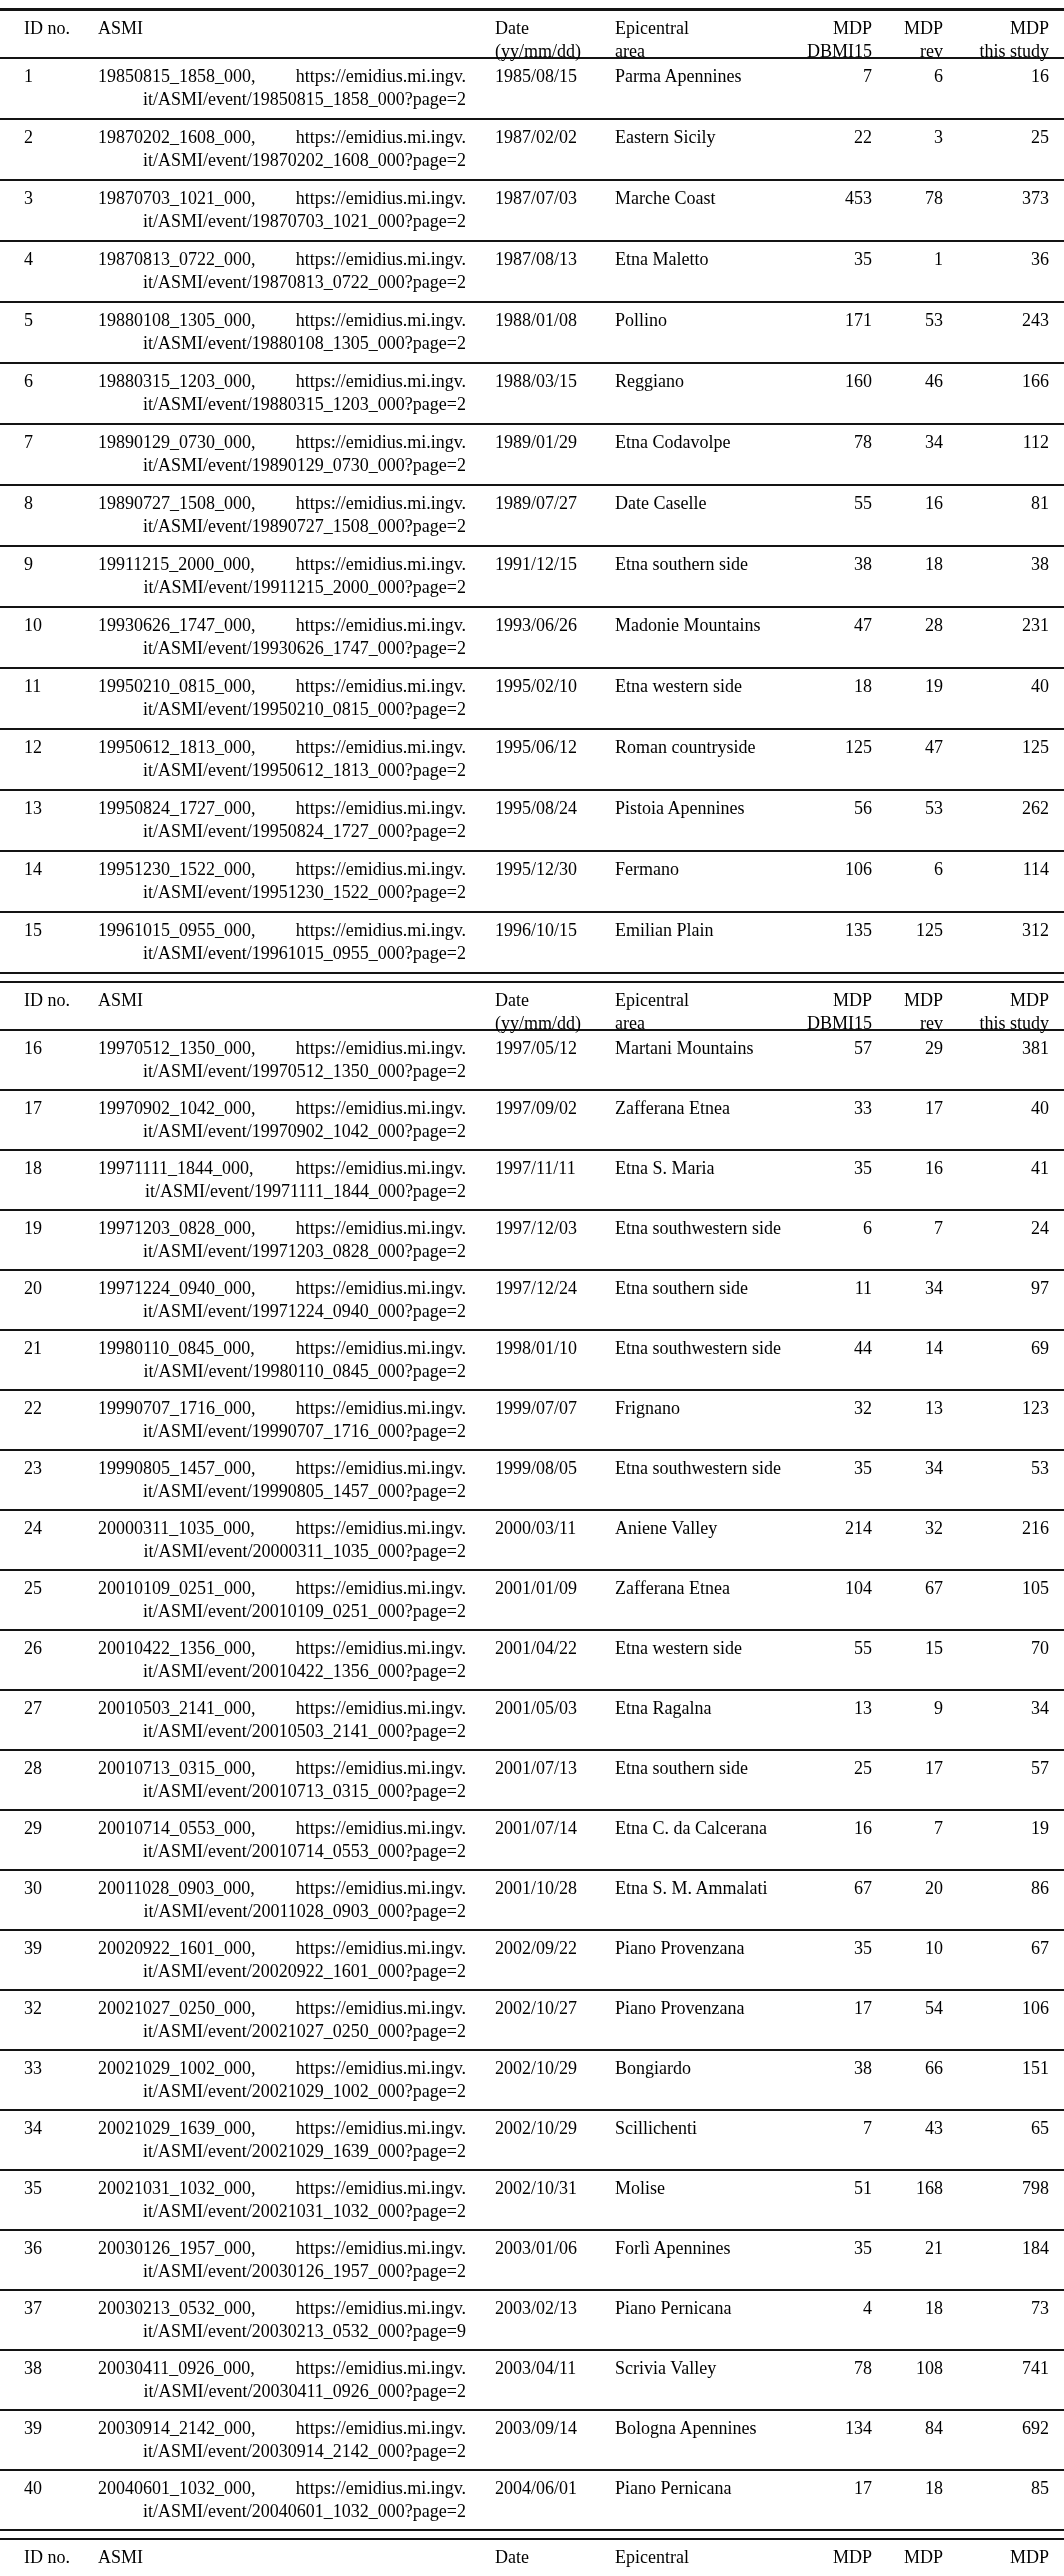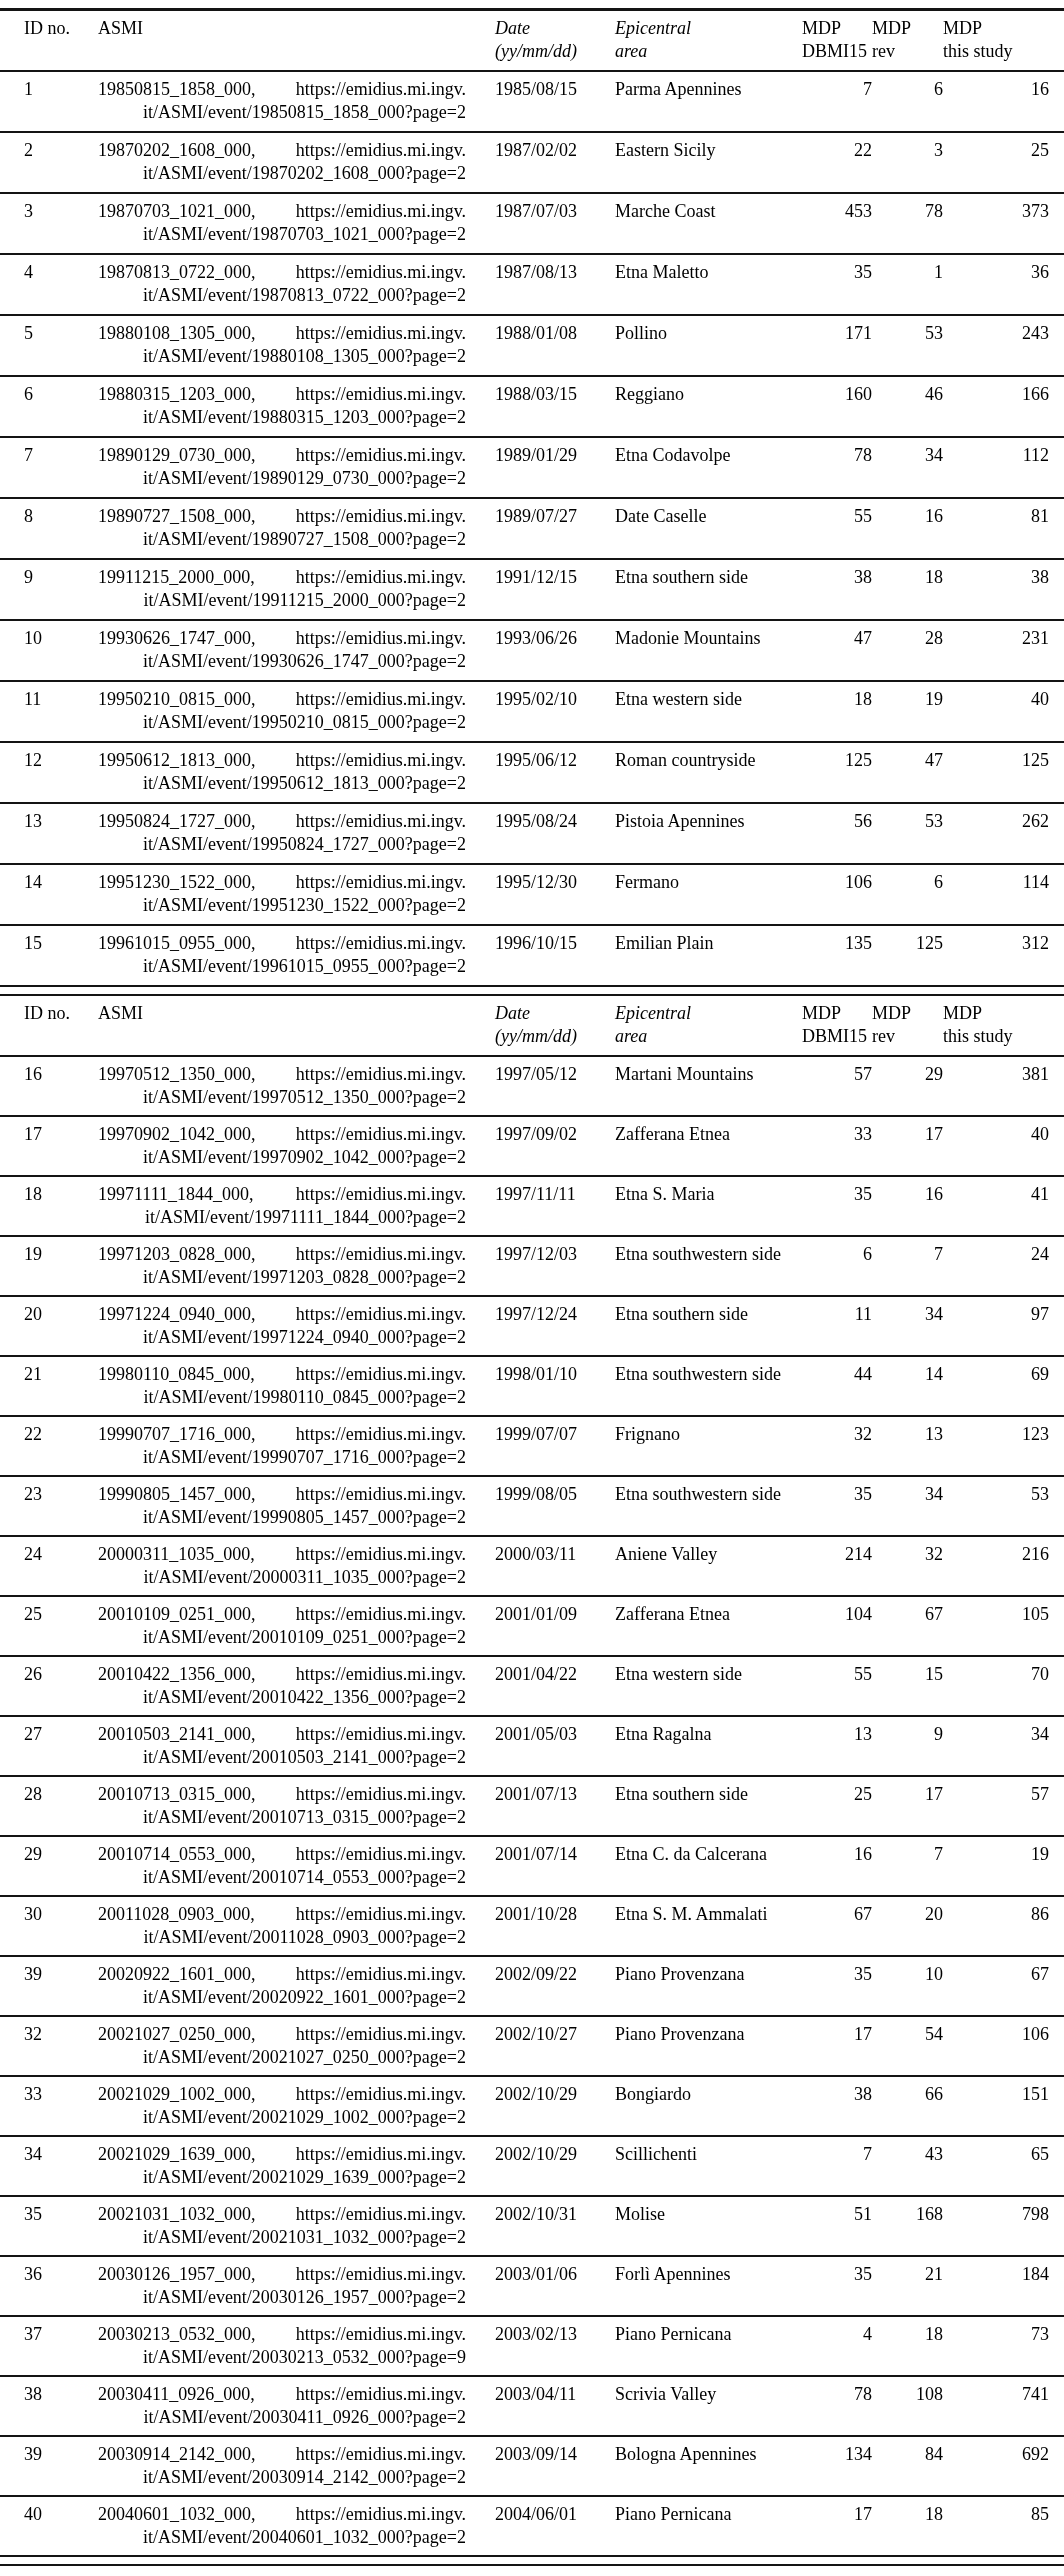--- a/index.html
+++ b/index.html
@@ -16,37 +16,37 @@
     overflow:hidden;
   }
   .rule-heavy { height:2.6px; background:#141414; }
   .grid {
     display:grid;
     grid-template-columns:74px 397px 120px 187px 70px 71px 106px;
     padding-left:24px; padding-right:18px;
     box-sizing:border-box;
   }
   .header-row {
-    height:61px;
+    height:48px;
     border-bottom:2.1px solid #141414;
     padding-top:6.2px;
   }
   .data-row {
     border-bottom:2.1px solid #141414;
     padding-top:6.2px;
   }
   .data-row.s0 { height:61px; }
   .data-row.s1 { height:60px; }
   .section-sep { height:7.2px; border-bottom:2.1px solid #141414; }
   .cell { overflow:visible; white-space:nowrap; }
   .num { text-align:right; }
   .asmi-inner { width:368px;text-align:right; }
   .asmi-line1 { display:flex; justify-content:space-between; }
-  .hdr-two-line span { display:block;font-style:italic; }
-  .hdr-num span { display:block; }
+  .hdr-two-line span { display:block; }
+  .hdr-num span { display:block; text-align:right; }
 </style>
 </head>
 <body>
 
 <div class="page">
   <div class="rule-heavy"></div>
   <div id="table-root">
   <div class="grid header-row">
     <div class="cell">ID no.</div>
     <div class="cell">ASMI</div>

